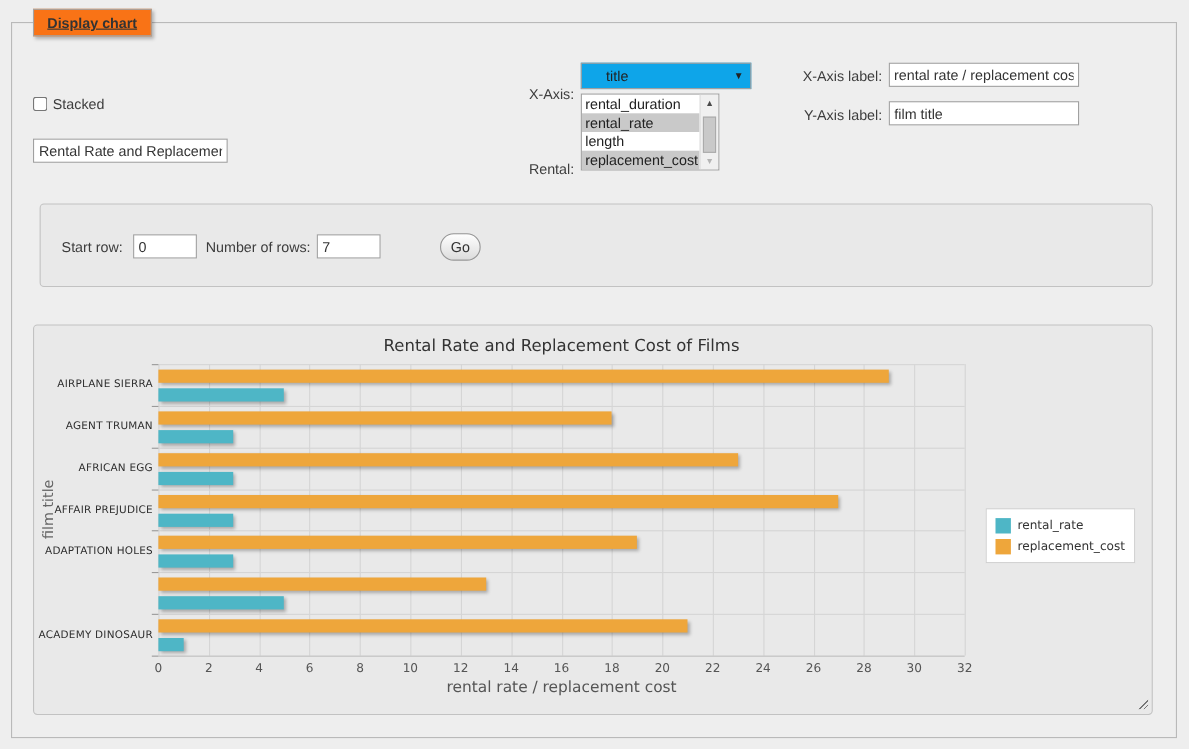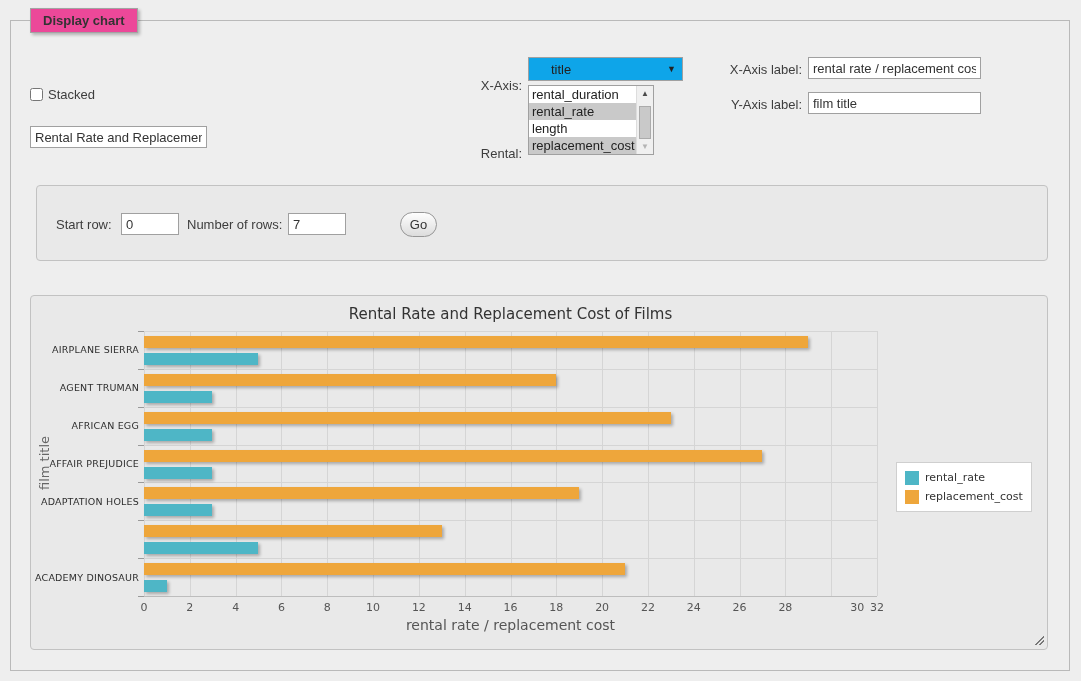--- a/index.html
+++ b/index.html
@@ -2,22 +2,22 @@
 <html><head>
 <meta charset="utf-8">
 <style>
   * { box-sizing: border-box; margin: 0; padding: 0; }
   html,body { background:#eeeeee; }
   body { font-family: "Liberation Sans", sans-serif; color:#3d3d3d; }
   .page { position:relative; width:1081px; height:681px; background:#eeeeee; overflow:hidden; }
 
   
   .fieldset-box { position:absolute; left:10px; top:20px; width:1060px; height:651px; border:1px solid #b9b9b9; }
-  .legend-box { position:absolute; left:30px; top:8px; background:#ec4899; border:1px solid #a3a3a3;
-    box-shadow:2px 2px 3px rgba(0,0,0,0.25); padding:4px 12px; font-size:13px; font-weight:bold; color:#333; }
+  .legend-box { position:absolute; left:30px; top:8px; background:#f97316; border:1px solid #a3a3a3;
+    box-shadow:2px 2px 3px rgba(0,0,0,0.25); padding:4px 12px; font-size:13px; font-weight:bold; color:#333;text-decoration:underline; }
 
   
   .lbl { position:absolute; font-size:13px; color:#3d3d3d; white-space:nowrap; }
   .r { text-align:right; }
   input[type="text"] { border:1px solid #a0a0a0; background:#fff; font-family:"Liberation Sans",sans-serif;
     font-size:13px; color:#333; padding:2px 4px; height:22px; }
   .radio-row { position:absolute; left:30px; top:56px; display:flex; align-items:center; font-size:13px; }
   .radio-item { display:flex; align-items:center; margin-right:9px; cursor:default; }
   .radio-item input { margin-right:4px; }
   .stacked-row { position:absolute; left:30px; top:87px; display:flex; align-items:center; font-size:13px; }
@@ -174,21 +174,21 @@
       <div class="xtick-label" style="left: 342.062px;">10</div>
       <div class="xtick-label" style="left: 387.875px;">12</div>
       <div class="xtick-label" style="left: 433.688px;">14</div>
       <div class="xtick-label" style="left: 479.5px;">16</div>
       <div class="xtick-label" style="left: 525.312px;">18</div>
       <div class="xtick-label" style="left: 571.125px;">20</div>
       <div class="xtick-label" style="left: 616.938px;">22</div>
       <div class="xtick-label" style="left: 662.75px;">24</div>
       <div class="xtick-label" style="left: 708.562px;">26</div>
       <div class="xtick-label" style="left: 754.375px;">28</div>
-      <div class="xtick-label" style="left: 800.188px; margin-left: 26px;">30</div>
+      <div class="xtick-label" style="left: 800.188px;">30</div>
       <div class="xtick-label" style="left: 846px;">32</div>
       <div class="ytick" style="top: 35px;"></div>
       <div class="ytick" style="top: 72.8571px;"></div>
       <div class="ytick" style="top: 110.714px;"></div>
       <div class="ytick" style="top: 148.571px;"></div>
       <div class="ytick" style="top: 186.429px;"></div>
       <div class="ytick" style="top: 224.286px;"></div>
       <div class="ytick" style="top: 262.143px;"></div>
       <div class="ytick" style="top: 300px;"></div>
       <div class="cat-label" style="top: 35px; height: 37.8571px;">AIRPLANE SIERRA</div>

